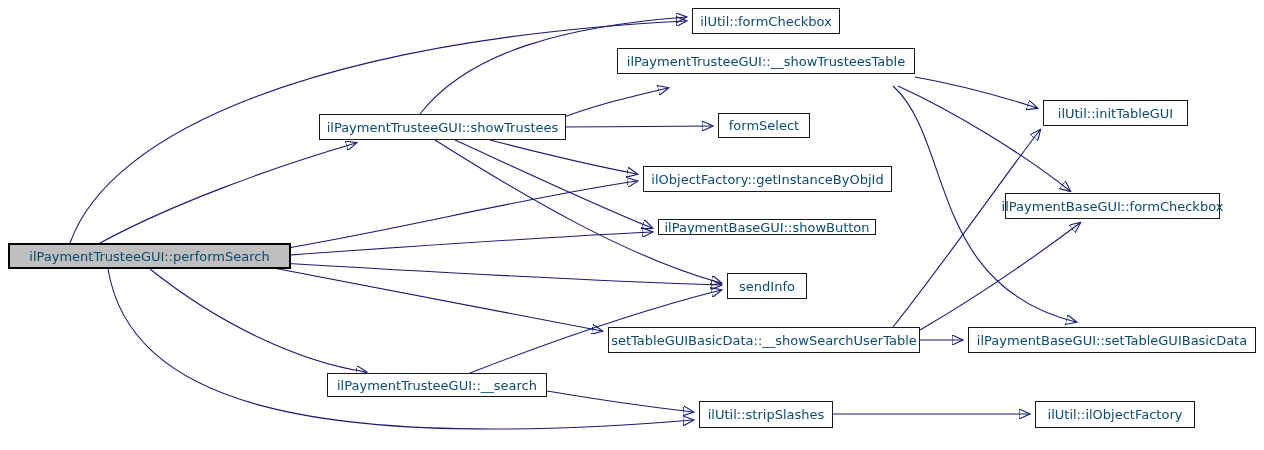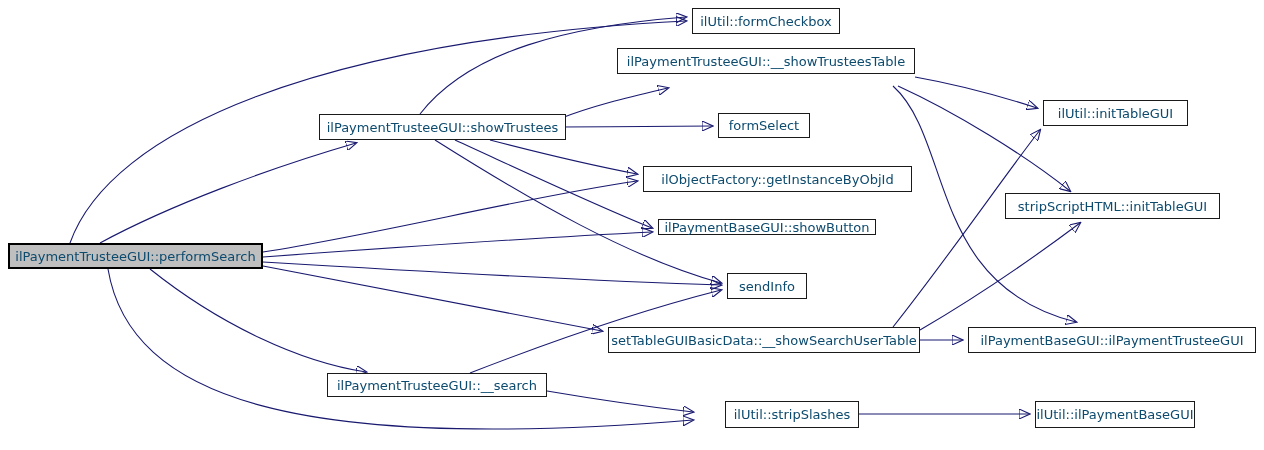--- a/index.html
+++ b/index.html
@@ -76,43 +76,43 @@
     <path d="M 898,86 C 955,112 1025,155 1070,191" marker-end="url(#arrow)"></path>
     <path d="M 893,86 C 953,140 928,285 1076,322" marker-end="url(#arrow)"></path>
     <path d="M 893,327 C 950,255 1005,175 1040,130" marker-end="url(#arrow)"></path>
     <path d="M 920,330 C 980,295 1040,253 1080,223" marker-end="url(#arrow)"></path>
     <path d="M 920,340 L 962,340" marker-end="url(#arrow)"></path>
     <path d="M 470,373 C 560,338 650,308 721,290" marker-end="url(#arrow)"></path>
     <path d="M 547,391 C 600,400 650,407 693,412" marker-end="url(#arrow)"></path>
     <path d="M 833,414 C 900,414 960,414 1029,414" marker-end="url(#arrow)"></path>
   </svg>
 
-  <div class="node root" style="left:8px;   top:243px; width:255px; height:26px">ilPaymentTrusteeGUI::performSearch</div>
+  <div class="node root" style="left:8px;   top:243px; width:283px; height:26px">ilPaymentTrusteeGUI::performSearch</div>
 
   <div class="node" style="left:692px; top:8px;   width:148px; height:26px">ilUtil::formCheckbox</div>
 
   <div class="node" style="left:617px; top:48px;  width:298px; height:26px">ilPaymentTrusteeGUI::__showTrusteesTable</div>
 
   <div class="node" style="left:319px; top:114px; width:247px; height:26px">ilPaymentTrusteeGUI::showTrustees</div>
 
   <div class="node" style="left:718px; top:113px; width:92px;  height:25px">formSelect</div>
 
   <div class="node" style="left:1043px;top:100px; width:145px; height:26px">ilUtil::initTableGUI</div>
 
-  <div class="node" style="left:643px; top:166px; width:269px; height:26px">ilObjectFactory::getInstanceByObjId</div>
+  <div class="node" style="left:643px; top:166px; width:249px; height:26px">ilObjectFactory::getInstanceByObjId</div>
 
-  <div class="node" style="left:1005px;top:193px; width:215px; height:26px">stripScriptHTML::initTableGUI</div>
+  <div class="node" style="left:1005px;top:193px; width:215px; height:26px">ilPaymentBaseGUI::formCheckbox</div>
 
   <div class="node" style="left:658px; top:219px; width:218px; height:16px">ilPaymentBaseGUI::showButton</div>
 
   <div class="node" style="left:727px; top:273px; width:80px;  height:26px">sendInfo</div>
 
   <div class="node" style="left:608px; top:327px; width:312px; height:26px">setTableGUIBasicData::__showSearchUserTable</div>
 
-  <div class="node" style="left:968px; top:327px; width:288px; height:26px">ilPaymentBaseGUI::ilPaymentTrusteeGUI</div>
+  <div class="node" style="left:968px; top:327px; width:288px; height:26px">ilPaymentBaseGUI::setTableGUIBasicData</div>
 
   <div class="node" style="left:327px; top:373px; width:220px; height:24px">ilPaymentTrusteeGUI::__search</div>
 
-  <div class="node" style="left:725px; top:401px; width:134px; height:27px">ilUtil::stripSlashes</div>
+  <div class="node" style="left:699px; top:401px; width:134px; height:27px">ilUtil::stripSlashes</div>
 
-  <div class="node" style="left:1035px;top:401px; width:160px; height:27px">ilUtil::ilPaymentBaseGUI</div>
+  <div class="node" style="left:1035px;top:401px; width:160px; height:27px">ilUtil::ilObjectFactory</div>
 
 </div>
 
 </body></html>

